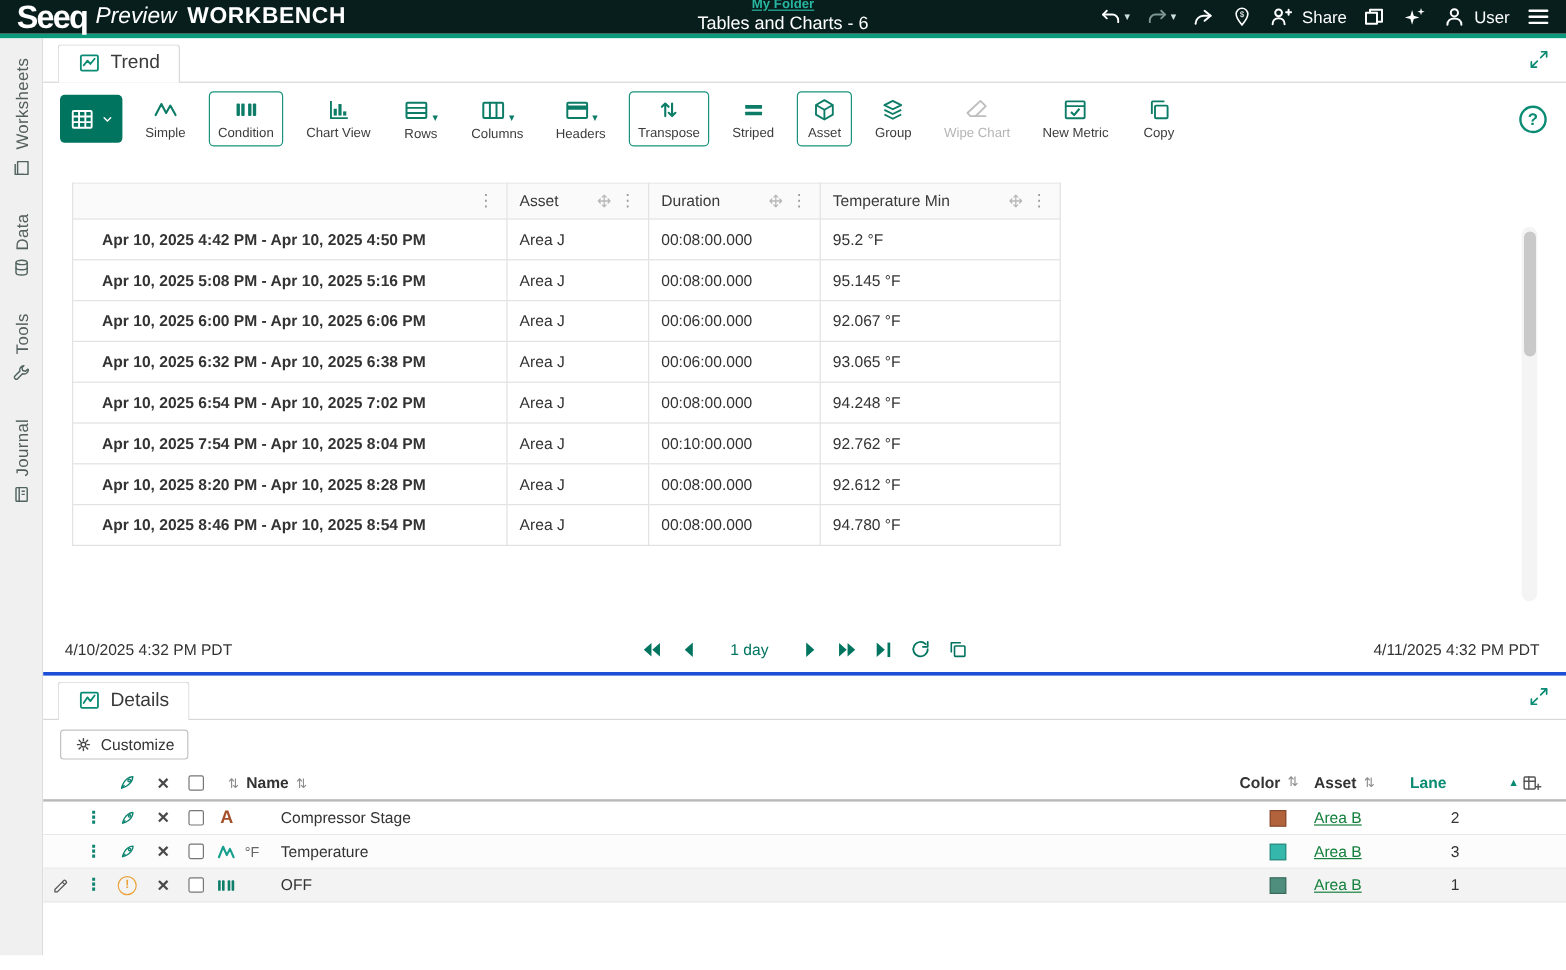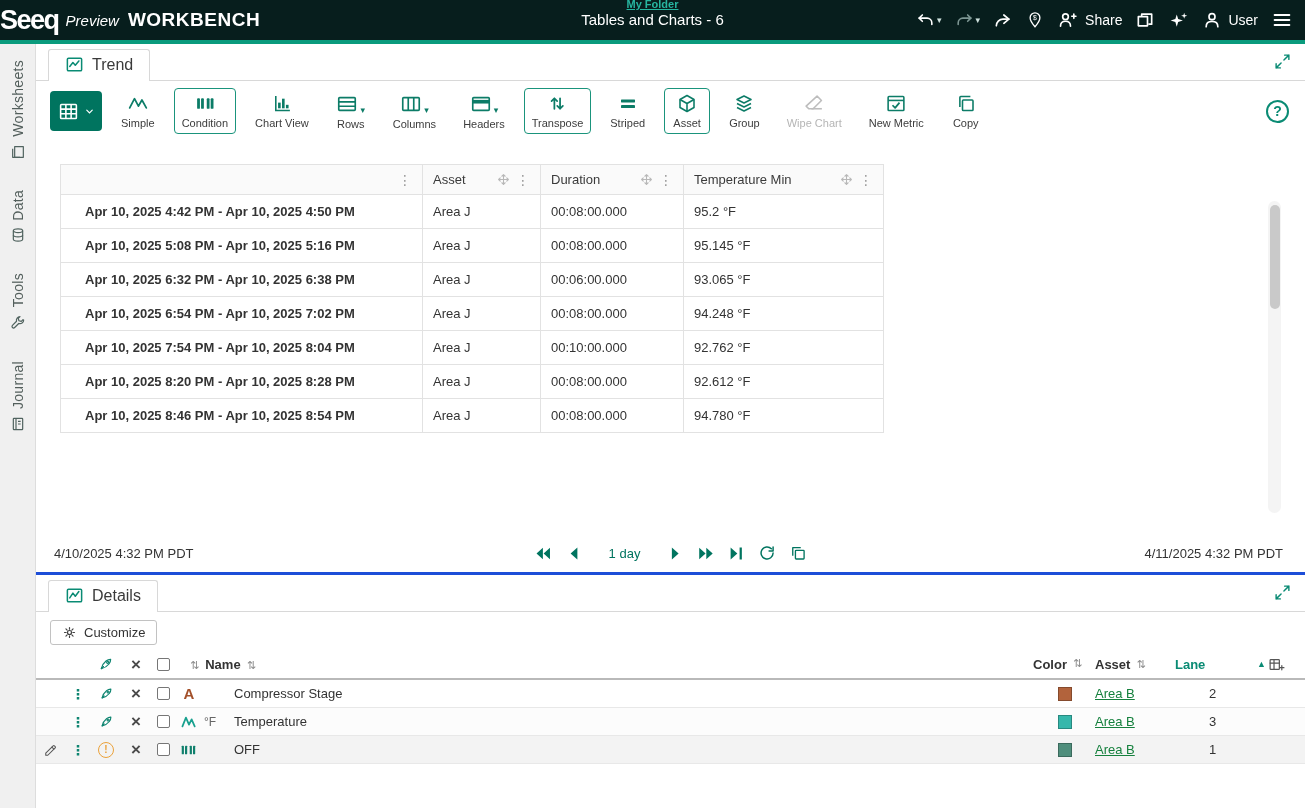--- a/index.html
+++ b/index.html
@@ -1,23 +1,23 @@
 <!DOCTYPE html>
 <html><head>
 <meta charset="utf-8">
 <style>
   * { margin:0; padding:0; box-sizing:border-box; }
   html,body { width:1305px; height:808px; overflow:hidden; }
   body { font-family:"Liberation Sans","DejaVu Sans",sans-serif; background:#fff; color:#333; }
   svg { display:block; }
 
   
-  .topbar { height:40px; background:#071e1d; color:#fff; display:flex; align-items:center; padding:0 12px 0 0; position:relative; }
+  .topbar { height:28px; background:#071e1d; color:#fff; display:flex; align-items:center; padding:0 12px 0 14px; position:relative; }
   .logo { font-size:27px; font-weight:800; letter-spacing:-1.5px; }
-  .preview { font-style:italic; font-weight:300; font-size:15px; margin:0 9px 0 7px; }
+  .preview { font-style:italic; font-weight:300; font-size:19px; margin:0 9px 0 7px; }
   .workbench { font-size:19px; font-weight:600; letter-spacing:.5px; }
   .topbar-center { position:absolute; left:50%; transform:translateX(-50%); top:-2px; text-align:center; }
   .breadcrumb { font-size:11px; font-weight:700; color:#27b6a0; text-decoration:underline; cursor:pointer; }
   .tb-title { font-size:15px; margin-top:1px; }
   .topbar-right { margin-left:auto; display:flex; align-items:center; gap:13px; }
   .tb-ic { display:flex; align-items:center; gap:2px; cursor:pointer; }
   .tb-ic .caret { font-size:9px; color:#cfe2df; }
   .tb-group { display:flex; align-items:center; gap:6px; font-size:14px; cursor:pointer; }
   .dim { color:#7d9693; }
 
@@ -424,20 +424,26 @@
                 <td>00:08:00.000</td>
                 <td>95.2 °F</td>
               </tr>
             <tr>
                 <td class="range">Apr 10, 2025 5:08 PM - Apr 10, 2025 5:16 PM</td>
                 <td>Area J</td>
                 <td>00:08:00.000</td>
                 <td>95.145 °F</td>
               </tr>
             <tr>
+                <td class="range">Apr 10, 2025 6:00 PM - Apr 10, 2025 6:06 PM</td>
+                <td>Area J</td>
+                <td>00:06:00.000</td>
+                <td>92.067 °F</td>
+              </tr>
+            <tr>
                 <td class="range">Apr 10, 2025 6:32 PM - Apr 10, 2025 6:38 PM</td>
                 <td>Area J</td>
                 <td>00:06:00.000</td>
                 <td>93.065 °F</td>
               </tr>
             <tr>
                 <td class="range">Apr 10, 2025 6:54 PM - Apr 10, 2025 7:02 PM</td>
                 <td>Area J</td>
                 <td>00:08:00.000</td>
                 <td>94.248 °F</td>

